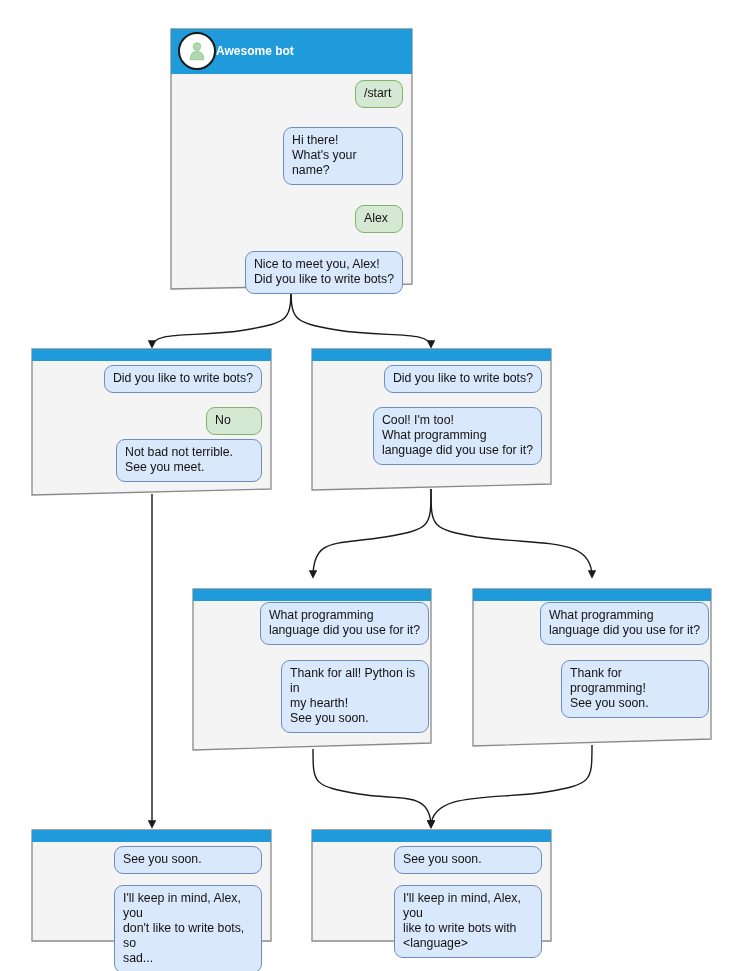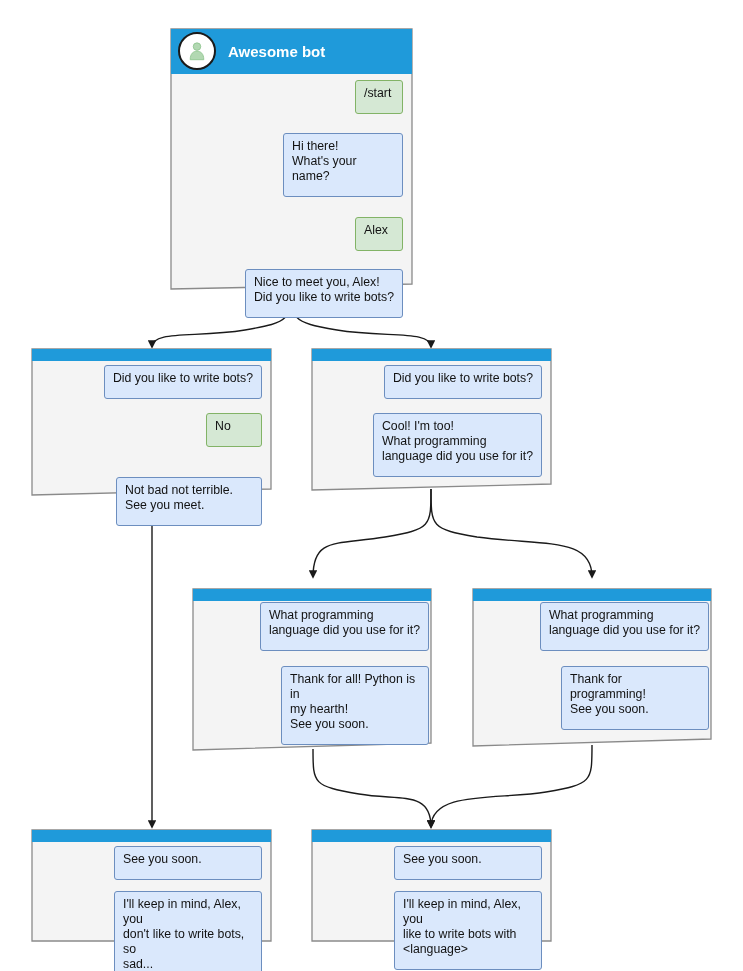--- a/index.html
+++ b/index.html
@@ -66,38 +66,38 @@
     background: #ffffff;
     border: 2px solid #1a1a1a;
     box-sizing: border-box;
     display: flex;
     align-items: center;
     justify-content: center;
     flex: 0 0 auto;
   }
   .bot-title {
     color: #ffffff;
-    font-size: 15px;
+    font-size: 12px;
     font-weight: bold;
-    margin-left: 12px;
+    margin-left: 0;
     white-space: nowrap;
   }
   .msgs {
     position: absolute;
     left: 0;
     right: 0;
     box-sizing: border-box;
     padding: 0 10px;
   }
   .bubble {
     display: inline-block;
     box-sizing: border-box;
-    border-radius: 3px;
+    border-radius: 9px;
     border: 1px solid;
-    padding: 5px 8px 12px 8px;
+    padding: 5px 8px 6px 8px;
     font-size: 12.3px;
     line-height: 15px;
     color: #121212;
     white-space: pre-line;
     max-width: 100%;
   }
   .bubble.bot {
     background: #dae8fc;
     border-color: #6c8ebf;
   }
@@ -176,21 +176,21 @@
   <div class="card" style="left:31px; top:348px; width:241px; height:148px;">
     <svg class="card-shape" viewBox="0 0 241 148" preserveAspectRatio="none">
       <path d="M 1 1 L 240 1 L 240 141 L 1 147 Z" fill="#f4f4f4" stroke="#8a8a8a" stroke-width="1.3"></path>
       <path d="M 1 1 L 240 1 L 240 13 L 1 13 Z" fill="#1f9ada" stroke="none"></path>
     </svg>
     <div class="card-content">
       <div class="msgs" style="top:17px;">
         <div class="row left" style="margin-bottom:14px;">
           <span class="bubble bot">Did you like to write bots?</span>
         </div>
-        <div class="row right" style="margin-bottom:30px;">
+        <div class="row right" style="margin-bottom:4px;">
           <span class="bubble user" style="width:56px;">No</span>
         </div>
         <div class="row left">
           <span class="bubble bot" style="width:146px;">Not bad not terrible.
 See you meet.</span>
         </div>
       </div>
     </div>
   </div>
 

